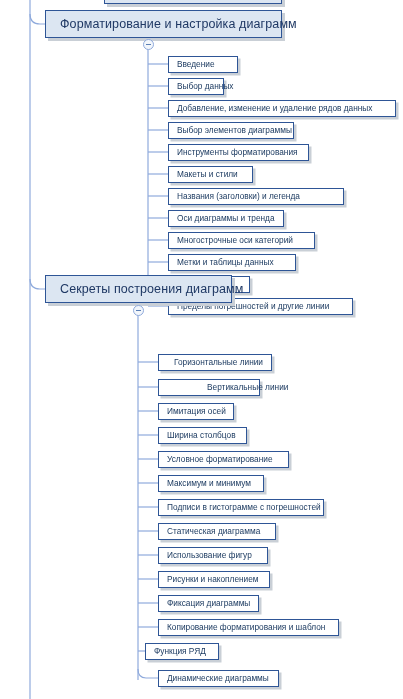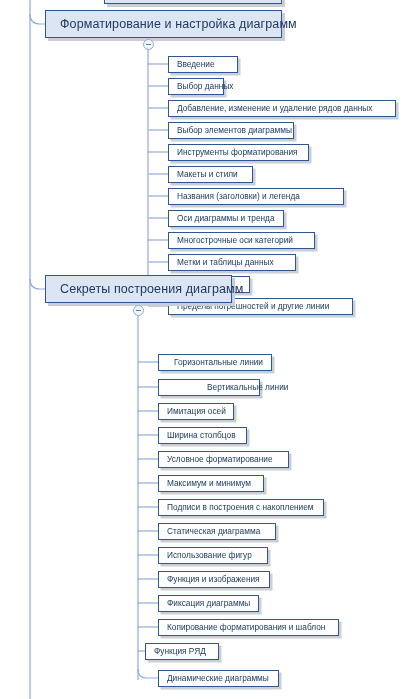--- a/index.html
+++ b/index.html
@@ -208,30 +208,30 @@
   <div class="node level2" style="left:158px; top:427px; width:89px;">
     <span class="label">Ширина столбцов</span>
   </div>
   <div class="node level2" style="left:158px; top:451px; width:131px;">
     <span class="label">Условное форматирование</span>
   </div>
   <div class="node level2" style="left:158px; top:475px; width:106px;">
     <span class="label">Максимум и минимум</span>
   </div>
   <div class="node level2" style="left:158px; top:499px; width:166px;">
-    <span class="label">Подписи в построения с накоплением</span>
+    <span class="label">Подписи в гистограмме с погрешностей</span>
   </div>
   <div class="node level2" style="left:158px; top:523px; width:118px;">
     <span class="label">Статическая диаграмма</span>
   </div>
   <div class="node level2" style="left:158px; top:547px; width:110px;">
     <span class="label">Использование фигур</span>
   </div>
   <div class="node level2" style="left:158px; top:571px; width:112px;">
-    <span class="label">Функция и изображения</span>
+    <span class="label">Рисунки и накоплением</span>
   </div>
   <div class="node level2" style="left:158px; top:595px; width:101px;">
     <span class="label">Фиксация диаграммы</span>
   </div>
   <div class="node level2" style="left:158px; top:619px; width:181px;">
     <span class="label">Копирование форматирования и шаблон</span>
   </div>
   <div class="node level2" style="left:145px; top:643px; width:74px;">
     <span class="label">Функция РЯД</span>
   </div>

